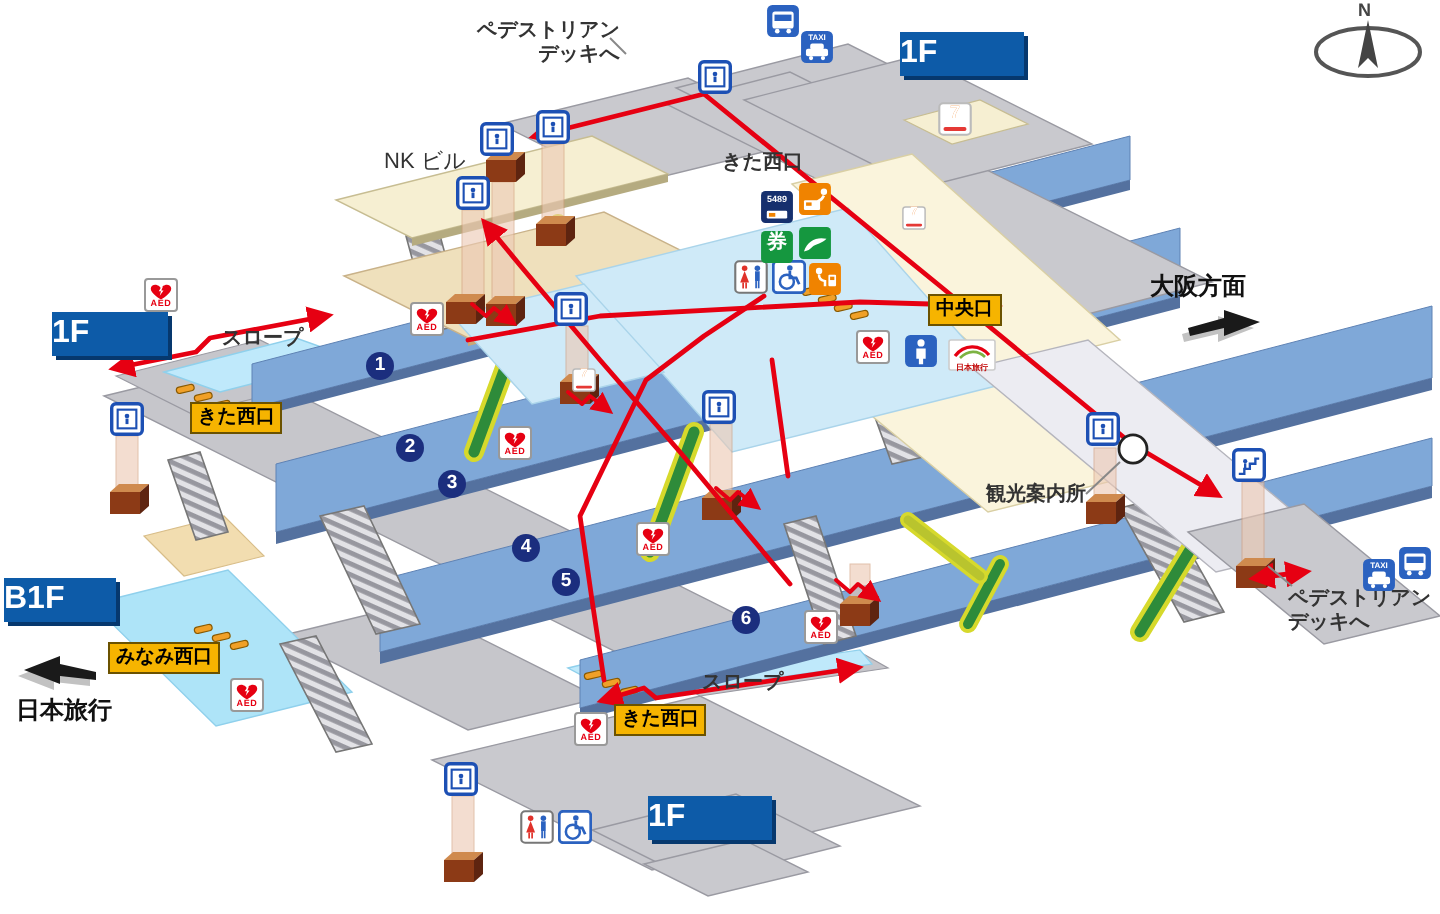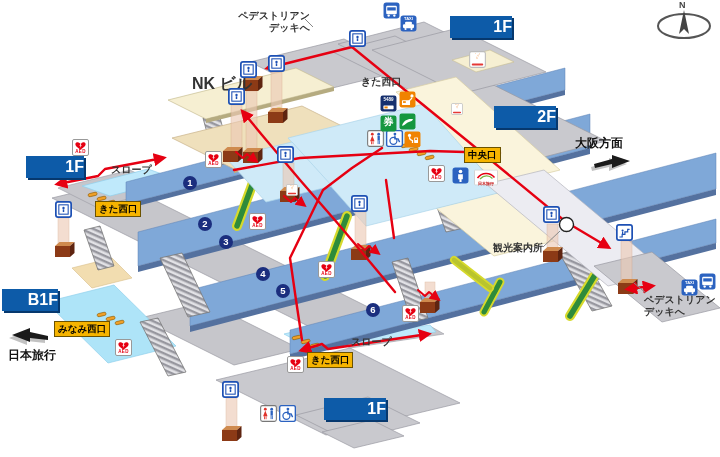--- a/index.html
+++ b/index.html
@@ -1,20 +1,20 @@
 <!DOCTYPE html>
 <html><head>
 <meta charset="utf-8">
 <style>
   html,body{margin:0;padding:0;background:#fff;}
   #stage{position:relative;width:720px;height:457px;background:#ffffff;overflow:hidden;
          font-family:"Liberation Sans","DejaVu Sans",sans-serif;}
   #scene{position:absolute;left:0;top:0;}
   .floor{position:absolute;background:#0d5ba8;color:#fff;font-weight:bold;font-size:16px;
-         text-align:right;height:22px;line-height:22px;box-shadow:2px 2px 0 #06386e;}
+         text-align:left;height:22px;line-height:22px;box-shadow:2px 2px 0 #06386e;}
   .w62{width:62px}.w56{width:56px}.w58{width:58px}
   .exit{position:absolute;background:#f6b400;border:1px solid #6b5200;color:#000;font-weight:bold;
         font-size:9.5px;line-height:1;padding:2px 3px;white-space:nowrap;}
   .note{position:absolute;font-size:10px;font-weight:bold;color:#333;white-space:nowrap;line-height:1.15;}
   .r{text-align:right;}
   .dir{position:absolute;font-size:12px;font-weight:bold;color:#111;white-space:nowrap;}
   .pnum{position:absolute;width:14px;height:14px;border-radius:50%;background:#1b2e7e;color:#fff;
         font-size:9.5px;font-weight:bold;text-align:center;line-height:14px;}
   .icon{position:absolute;}
   .icon>svg{display:block;width:17px;height:17px;}
@@ -378,40 +378,39 @@
     <symbol id="sy-heart" viewBox="0 0 16 10">
       <path d="M8,9.6 C8,9.6 1.6,6 1.6,2.9 C1.6,1.2 3,0.4 4.4,0.4 C5.9,0.4 8,1.8 8,3 C8,1.8 10.1,0.4 11.6,0.4 C13,0.4 14.4,1.2 14.4,2.9 C14.4,6 8,9.6 8,9.6 Z" fill="#e60012"></path>
       <path d="M8.4,1.6 L6.6,4.6 L8,4.6 L7.2,7.4 L9.6,4 L8.2,4 L9.2,1.6 Z" fill="#fff"></path>
     </symbol>
   </defs>
 </svg>
 
 <div class="floor w62" style="left:450px;top:16px">1F</div>
 <div class="floor w58" style="left:26px;top:156px">1F</div>
 <div class="floor w62" style="left:324px;top:398px">1F</div>
-<div class="floor w62" style="left:494px;top:106px">2F</div>
 <div class="floor w56" style="left:2px;top:289px">B1F</div>
 
 <div class="exit" style="left:95px;top:201px">きた西口</div>
 <div class="exit" style="left:464px;top:147px">中央口</div>
 <div class="exit" style="left:54px;top:321px">みなみ西口</div>
 <div class="exit" style="left:307px;top:352px">きた西口</div>
 
 <div class="dir" style="left:575px;top:135px">大阪方面</div>
 <div class="dir" style="left:8px;top:347px">日本旅行</div>
 
 <div class="note r" style="left:226px;top:10px;width:84px">
   <div>ペデストリアン</div>
   <div>デッキへ</div>
 </div>
 <div class="note" style="left:644px;top:294px">
   <div>ペデストリアン</div>
   <div>デッキへ</div>
 </div>
-<div class="note" style="left:192px;top:75px;font-weight:bold;font-size:16px">NK ビル</div>
+<div class="note" style="left:192px;top:75px;font-weight:normal;font-size:11px">NK ビル</div>
 <div class="note" style="left:361px;top:76px">きた西口</div>
 <div class="note" style="left:111px;top:164px">スロープ</div>
 <div class="note" style="left:351px;top:336px">スロープ</div>
 <div class="note" style="left:493px;top:242px">観光案内所</div>
 
 <div class="pnum" style="left:183px;top:176px">1</div>
 <div class="pnum" style="left:198px;top:217px">2</div>
 <div class="pnum" style="left:219px;top:235px">3</div>
 <div class="pnum" style="left:256px;top:267px">4</div>
 <div class="pnum" style="left:276px;top:284px">5</div>

